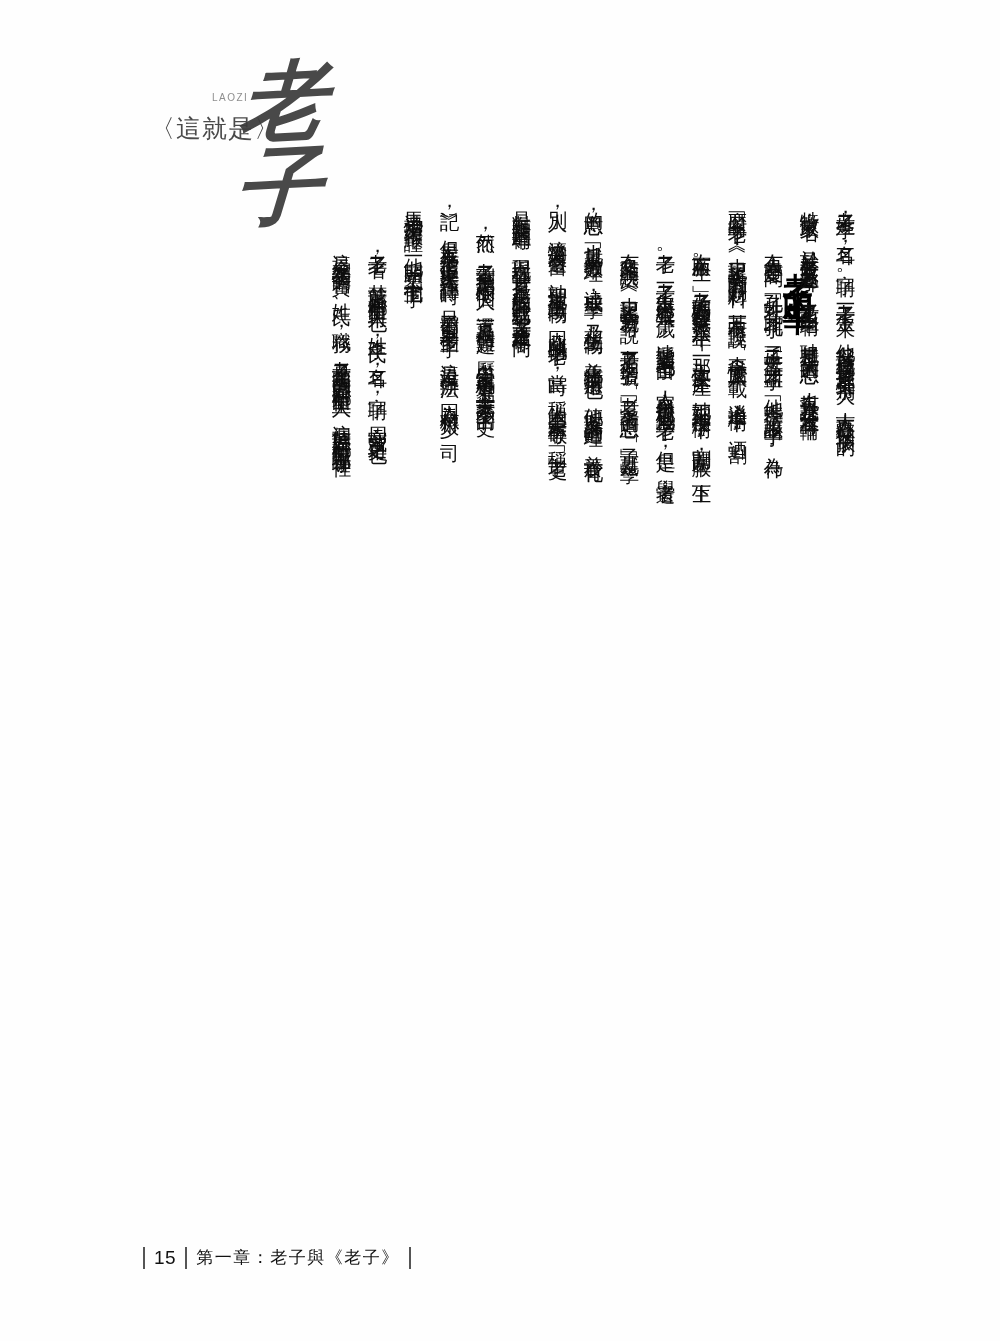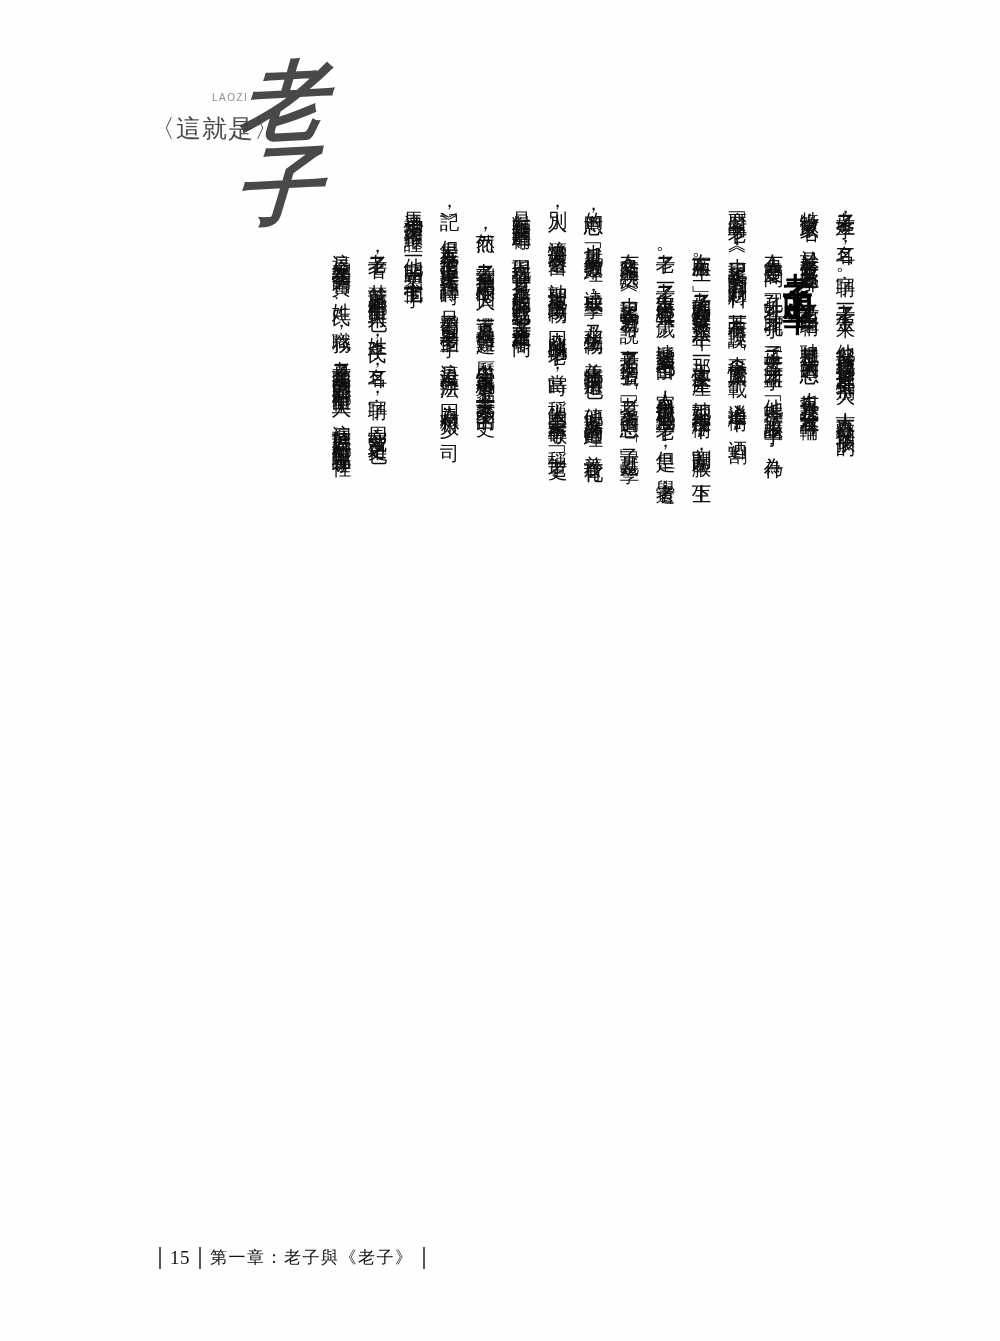--- a/index.html
+++ b/index.html
@@ -113,27 +113,27 @@
     line-height: 1;
     font-weight: bold;
     color: #000;
     font-family: "DejaVu Serif", "Liberation Serif", serif;
     height: 200px;
   }
 
   
   #footer {
     position: absolute;
-    left: 150px;
+    left: 134px;
     top: 1246px;
     display: flex;
     align-items: center;
     font-size: 17px;
     color: #111;
-    font-family: Liberation Serif, serif;
+    font-family: Liberation Sans, sans-serif;
   }
   .foot-rule {
     display: inline-block;
     width: 2px;
     height: 22px;
     background: #555;
     margin: 0 9px;
   }
   #footer .pageno {
     font-size: 19px;

